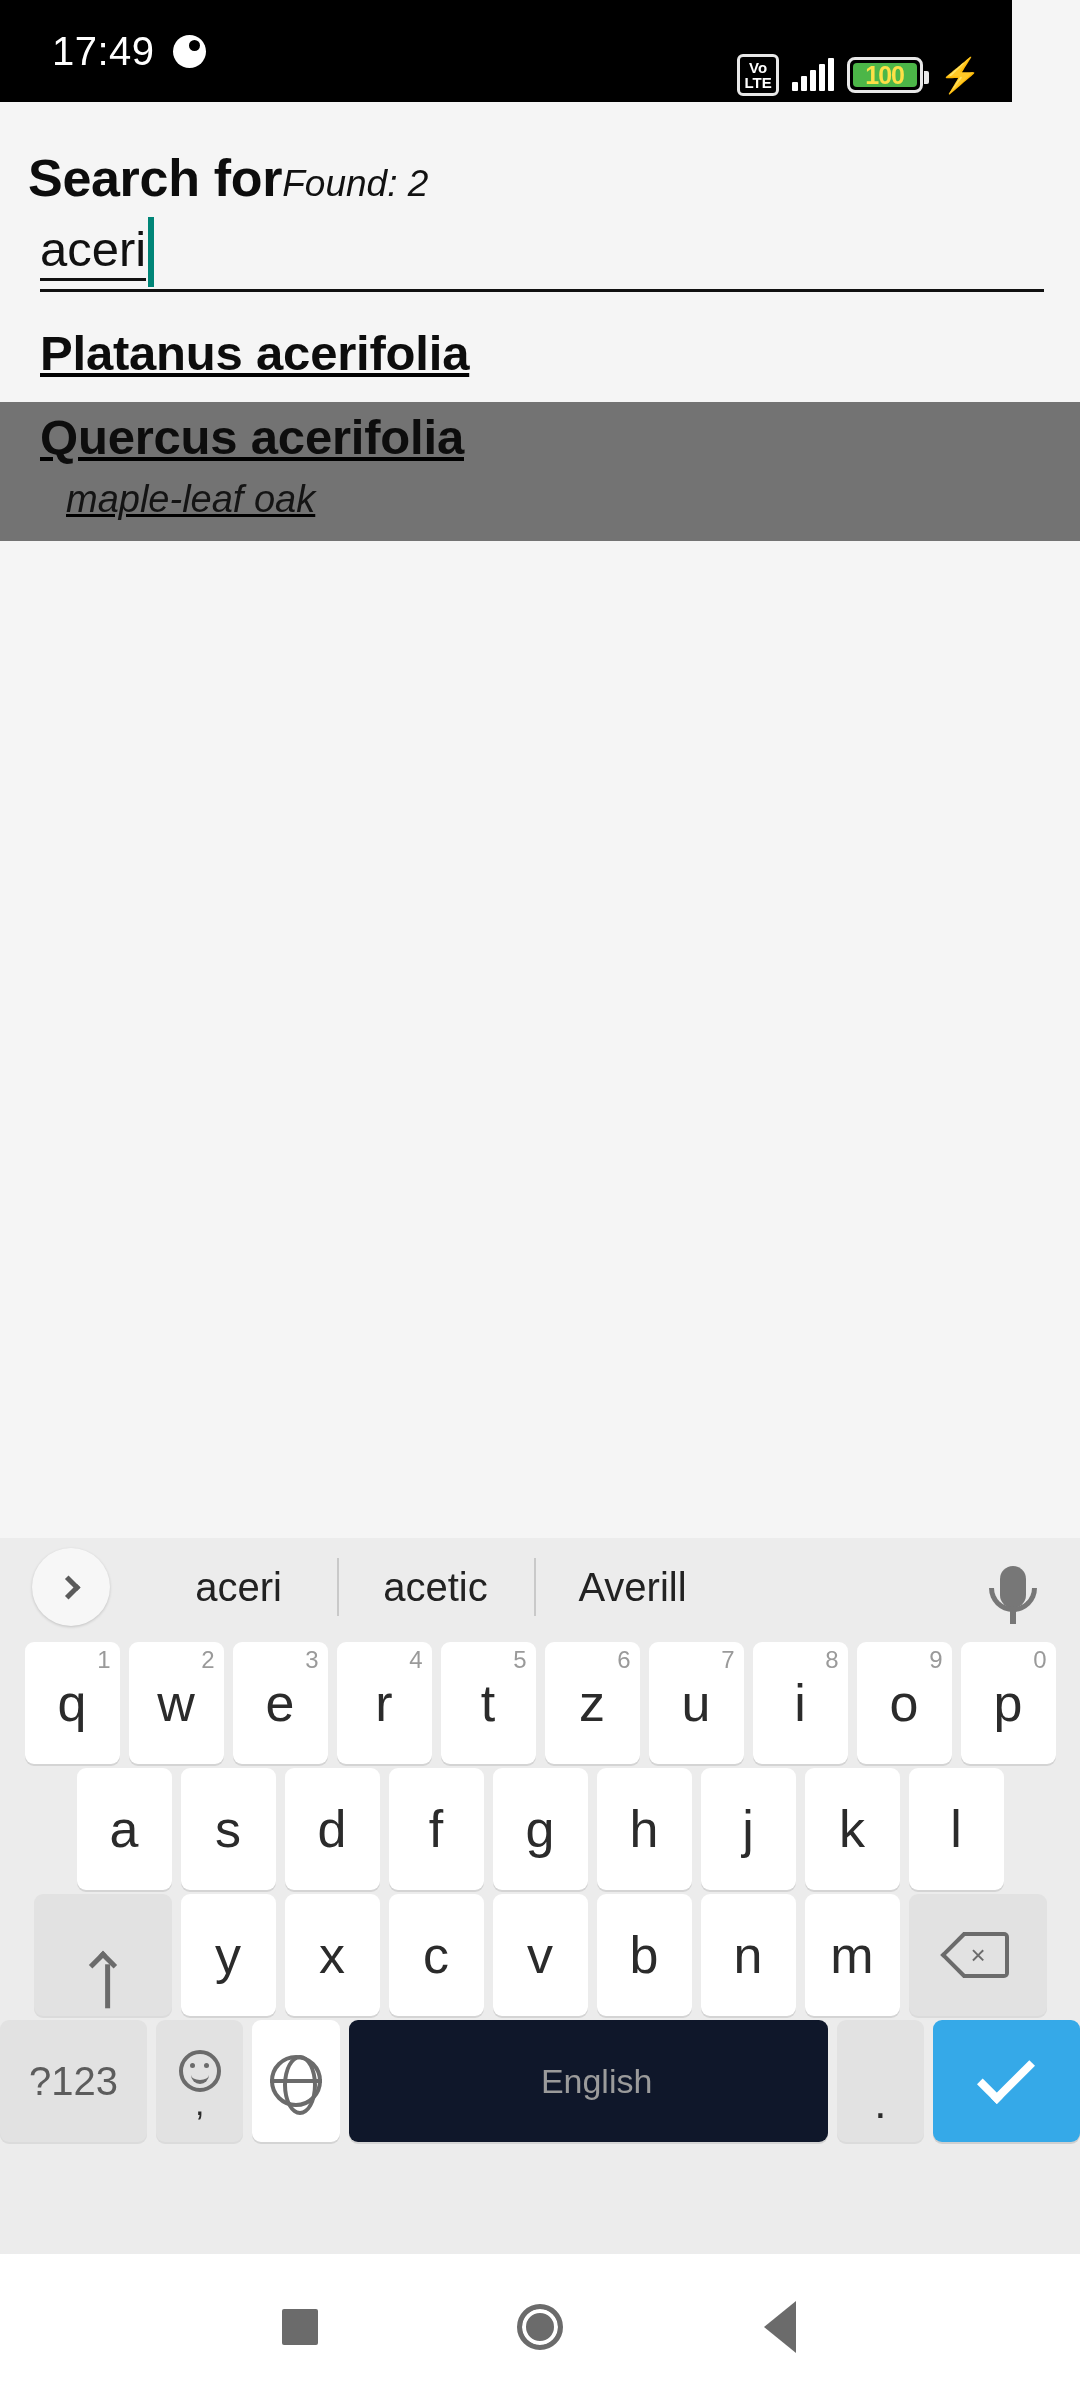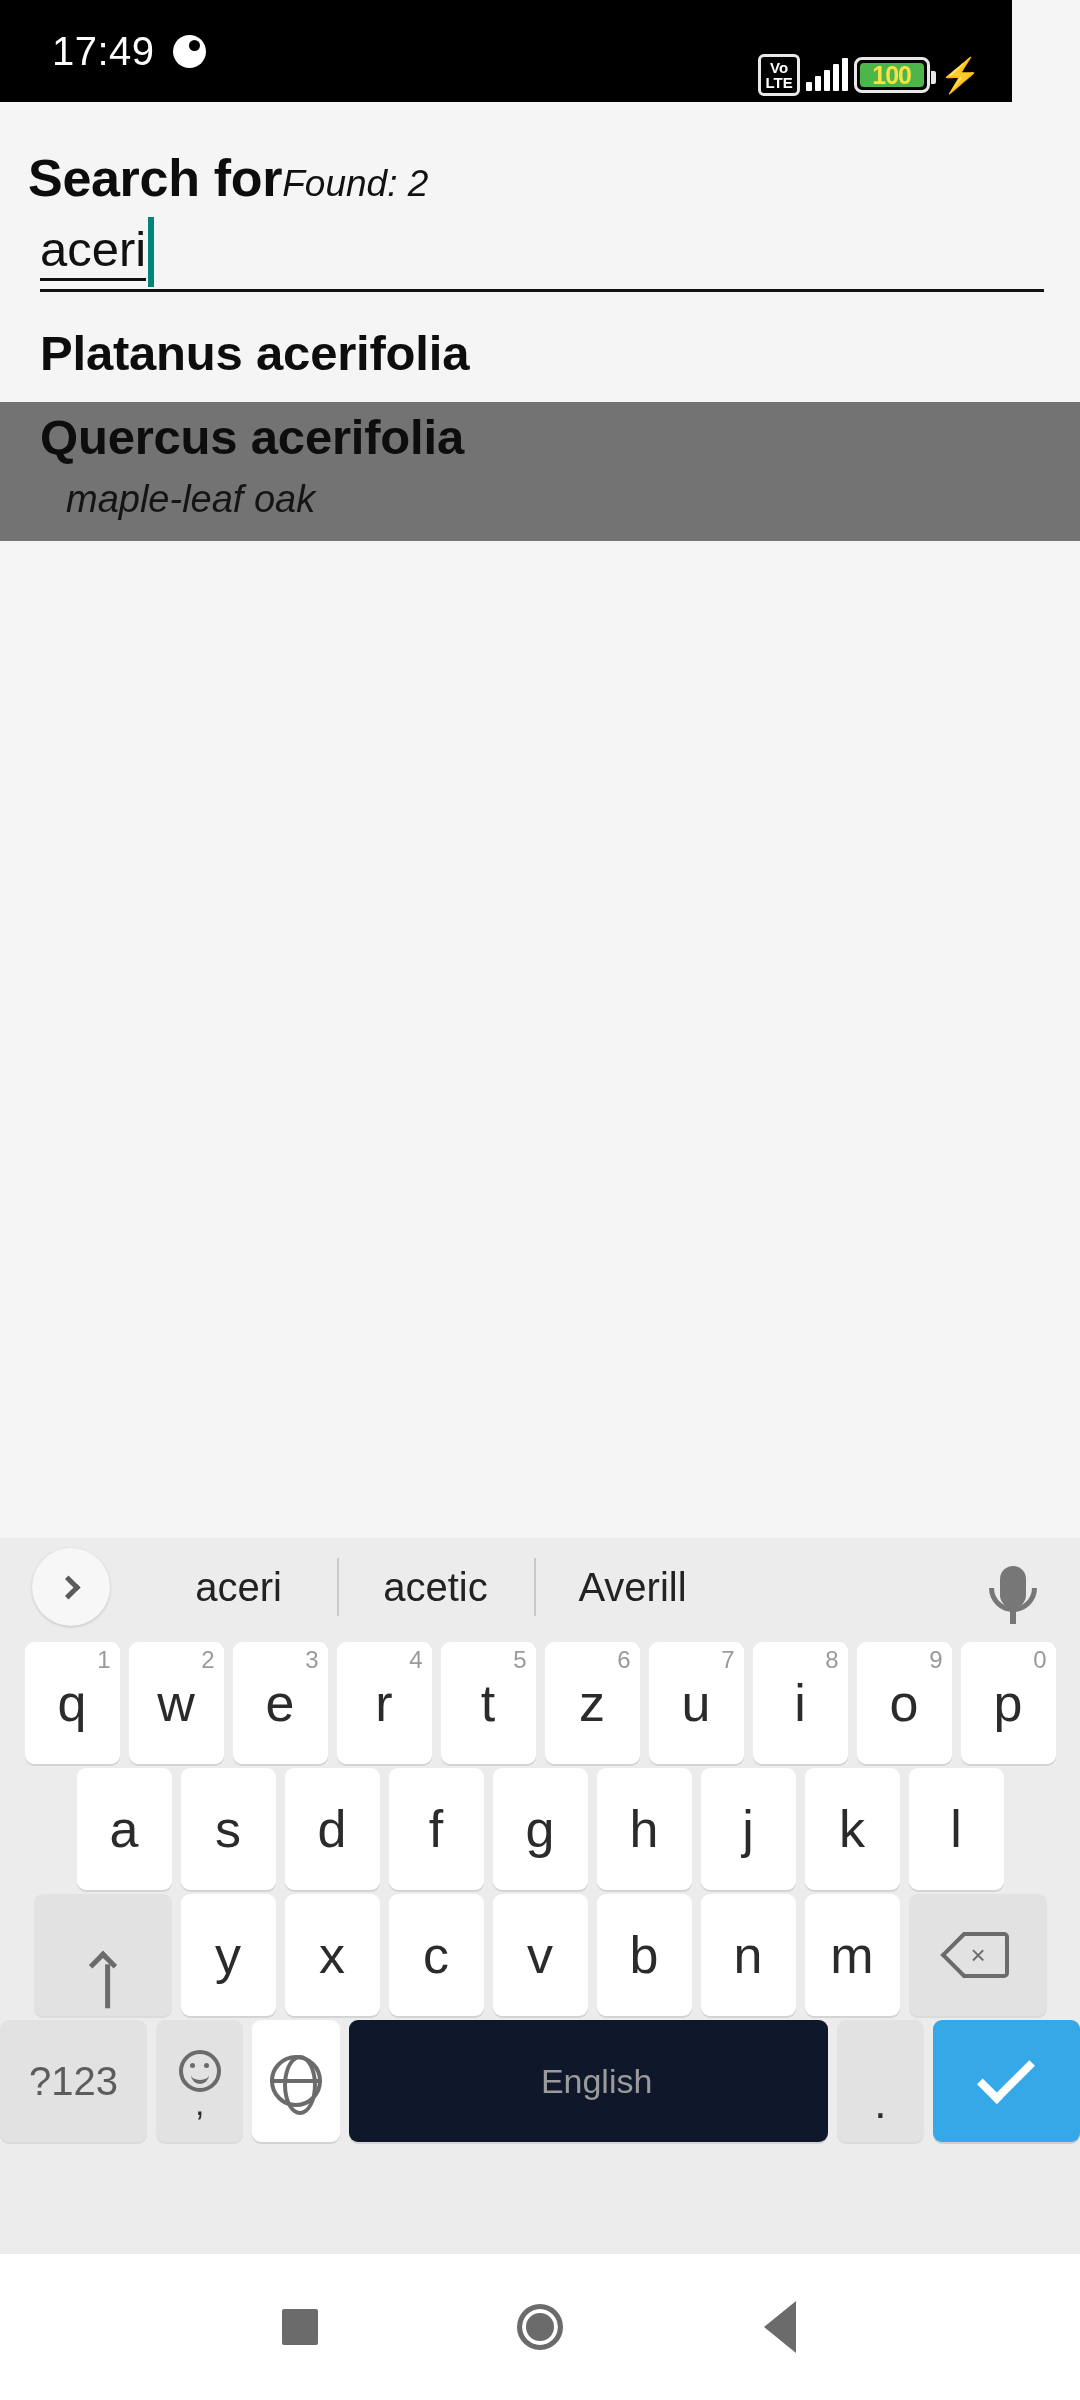--- a/index.html
+++ b/index.html
@@ -21,21 +21,21 @@
   .sb-left { display:flex; align-items:center; gap:18px; }
   .sb-clock { font-size:40px; font-weight:500; letter-spacing:.5px; }
   .sb-dot-icon {
     width:33px; height:33px; border-radius:50%; background:#fff;
     position:relative;
   }
   .sb-dot-icon::after {
     content:""; position:absolute; width:11px; height:11px;
     border-radius:50%; background:#000; top:5px; right:6px;
   }
-  .sb-right { display:flex; align-items:center; gap:6px;margin-top:48px; }
+  .sb-right { display:flex; align-items:center; gap:13px;margin-top:48px; }
   .volte {
     border:3px solid #e8e8e8; border-radius:6px;
     font-size:15px; line-height:15px; font-weight:bold;
     padding:3px 4px; text-align:center; color:#fff;
   }
   .volte span { display:block; }
   .signal { display:flex; align-items:flex-end; gap:3px; height:32px; }
   .signal i { display:block; width:6px; background:#fff; border-radius:1px; }
   .signal i:nth-child(1){height:9px;}
   .signal i:nth-child(2){height:15px;}
@@ -81,21 +81,21 @@
     border-bottom:3px solid #111;
     padding-bottom:1px;
   }
   .caret{
     position:absolute; bottom:2px; width:6px; height:70px;
     background:#008577;
   }
 
   
   .results { margin-top:26px; }
-  .result-row { padding:6px 40px 18px 40px; }
+  .result-row { padding:6px 40px 18px 40px;text-decoration:underline; }
   .result-row.selected { background:#737373; }
   .result-name {
     font-size:49px; font-weight:bold; color:#0d0d0d;
     letter-spacing:-.2px; line-height:1.22;
   }
   .result-common {
     font-size:38px; font-style:italic; color:#141414;
     margin-top:8px; padding-left:26px; line-height:1.25;
   }
 

